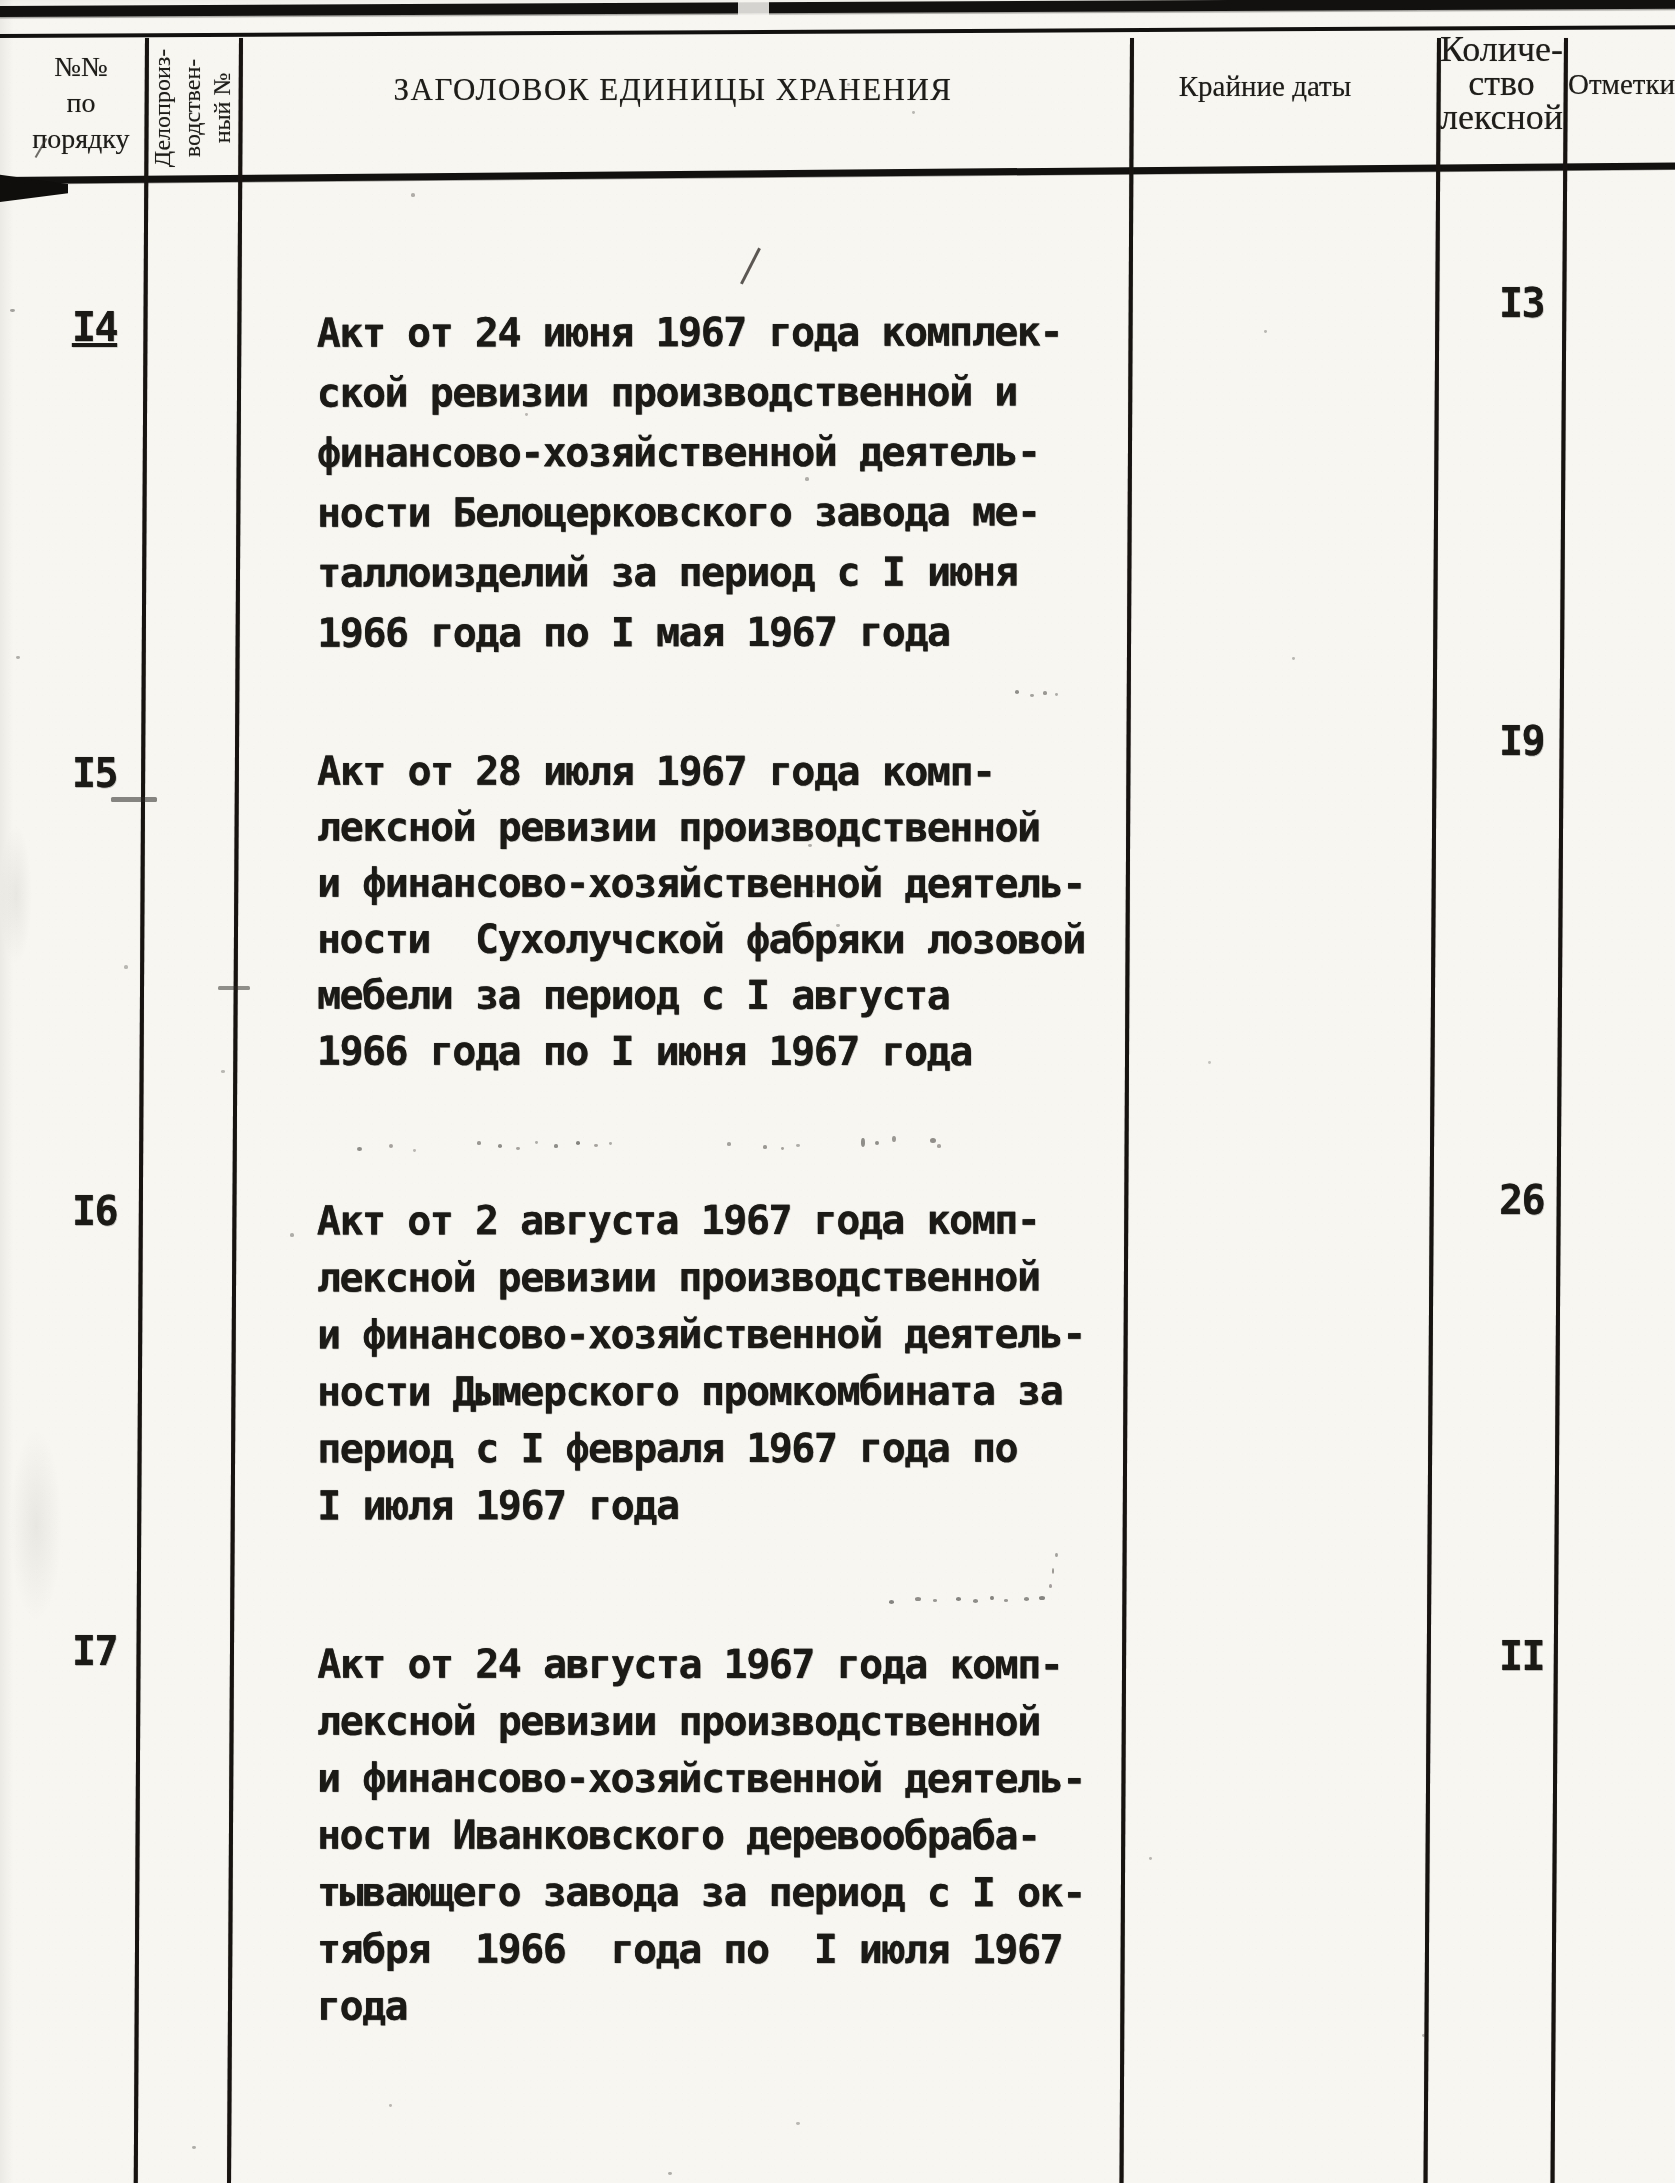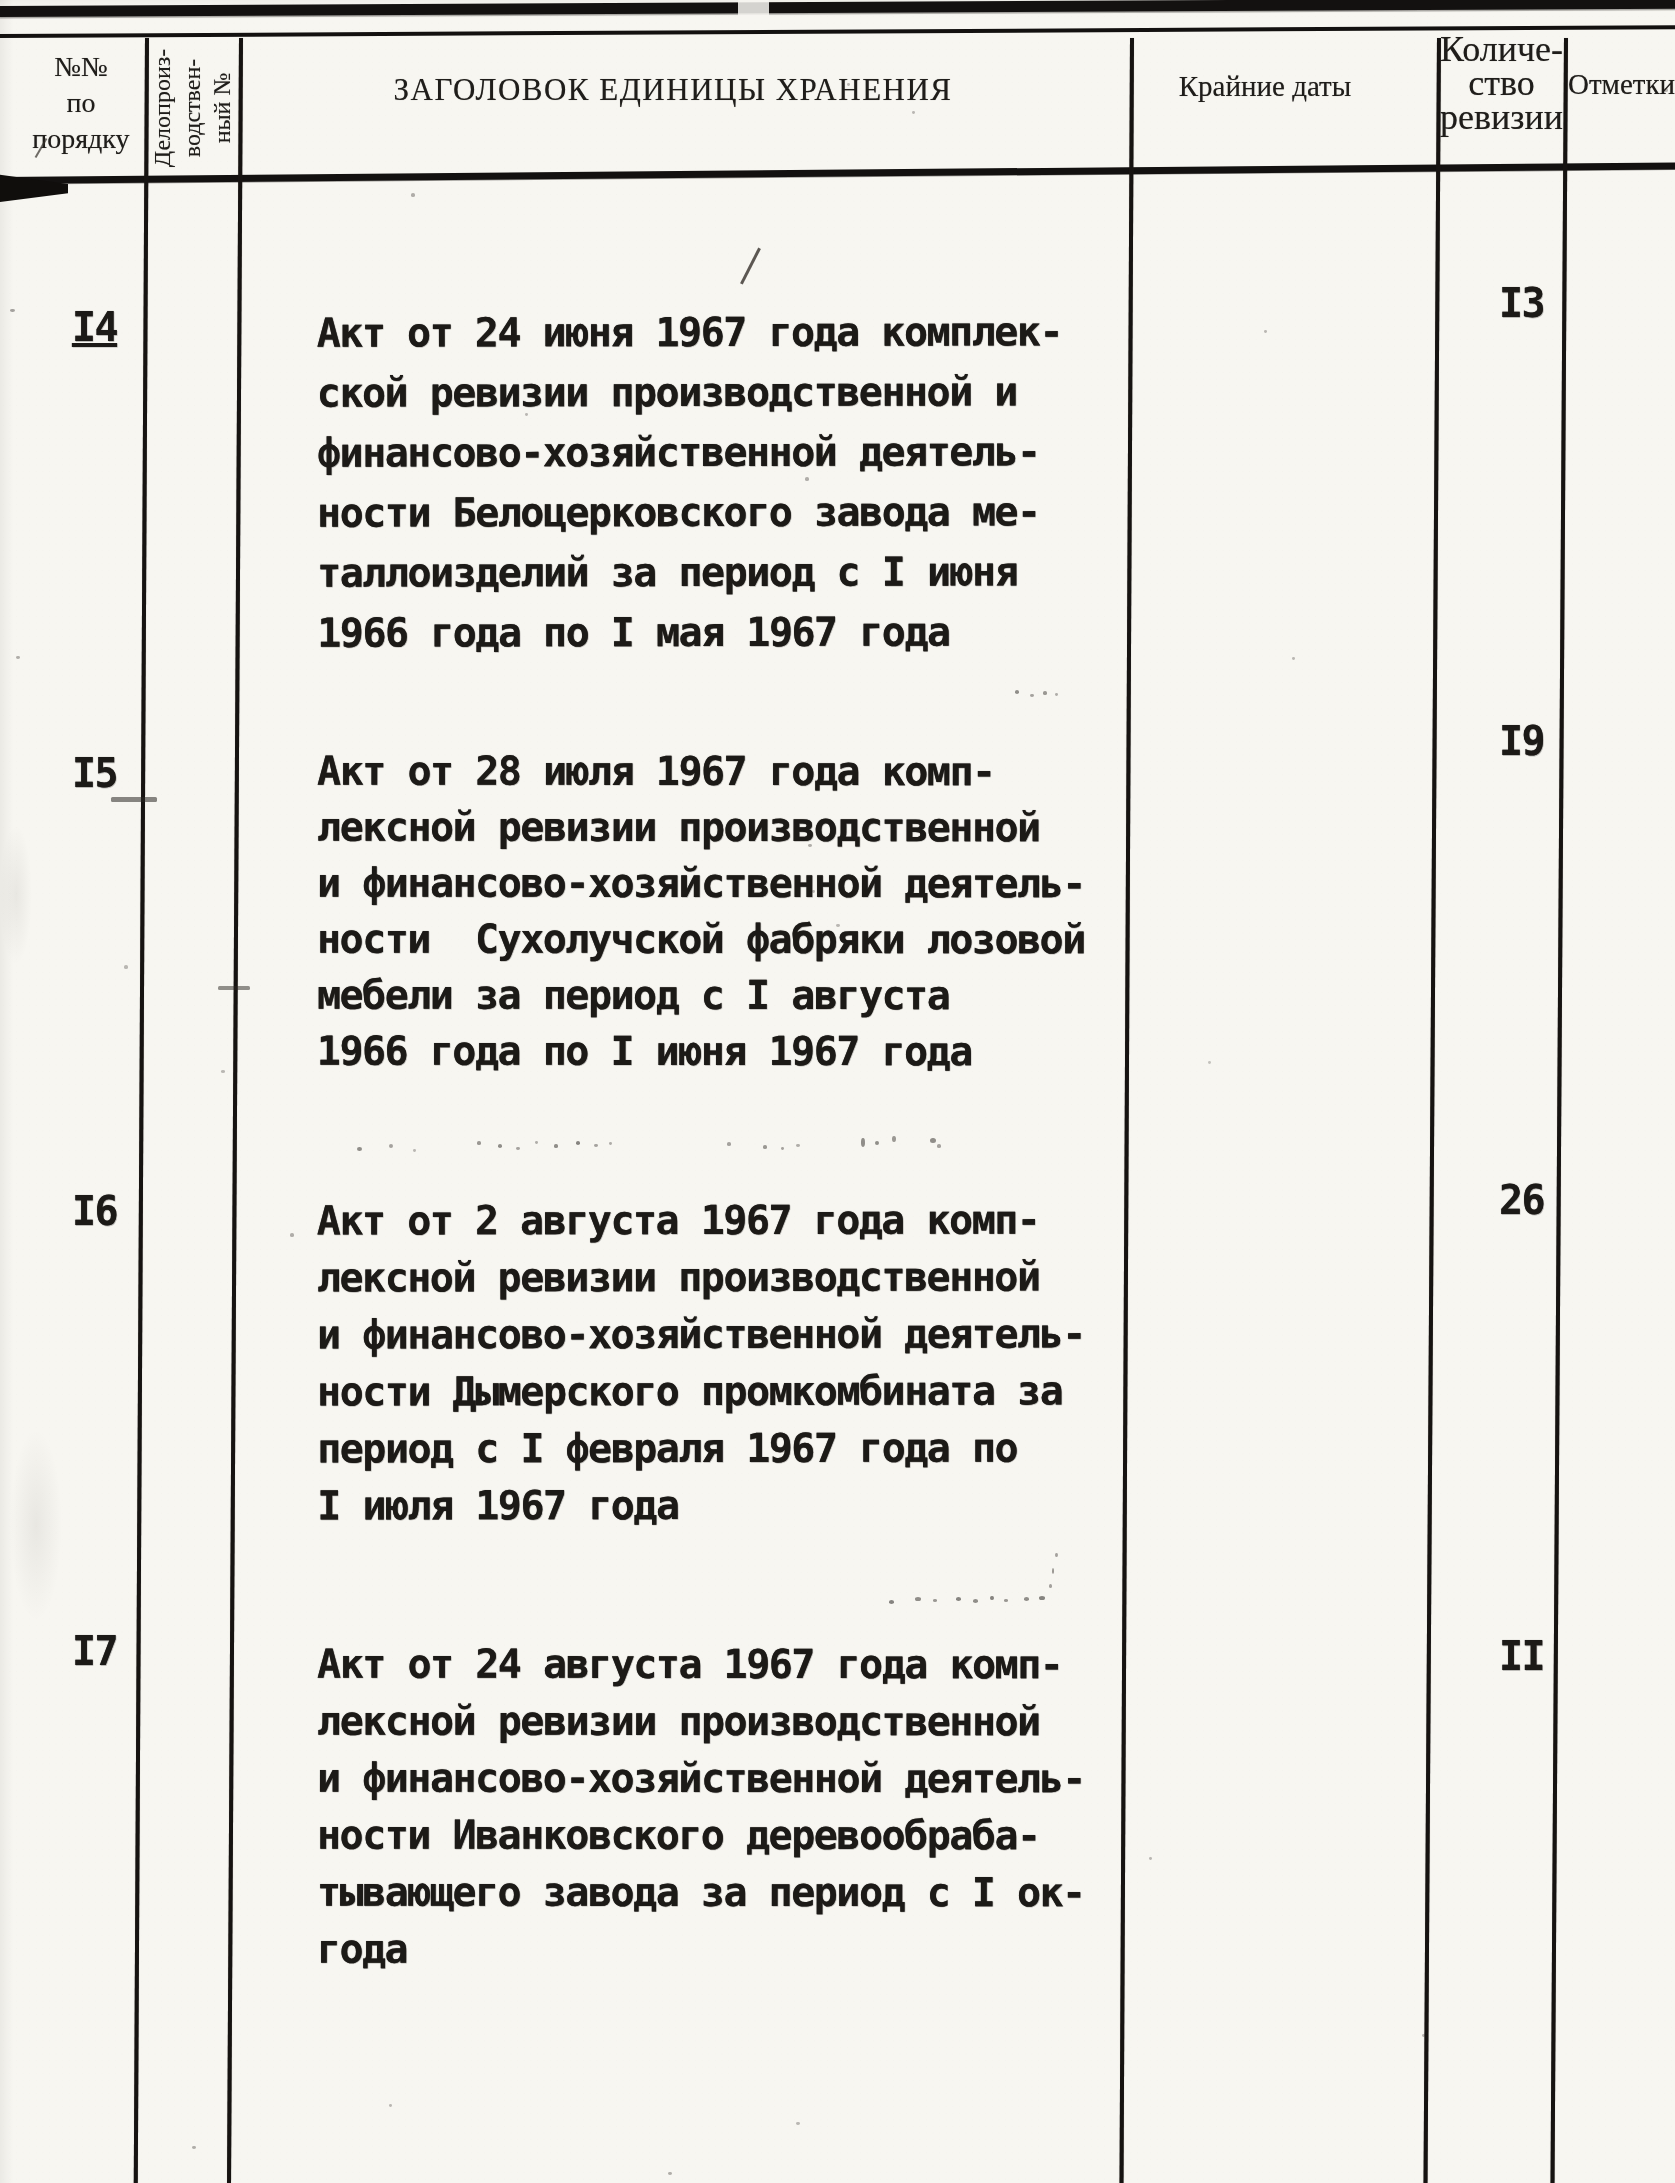--- a/index.html
+++ b/index.html
@@ -92,21 +92,21 @@
     </div>
   </div>
 
   <div class="head h-title">ЗАГОЛОВОК ЕДИНИЦЫ ХРАНЕНИЯ</div>
 
   <div class="head h-dates">Крайние даты</div>
 
   <div class="head h-count">
     <div>Количе-</div>
     <div>ство</div>
-    <div>ревизии</div>
+    <div>лексной</div>
   </div>
 
   <div class="head h-notes">Отметки</div>
 
   <div id="rows">
       <div class="row">
         <div class="typed cell-num" style="top: 304px; text-decoration: underline;">I4</div>
         <div class="typed cell-title" style="top: 302px; line-height: 60px; transform: rotate(-0.1deg);">
           <div class="title-line">Акт от 24 июня 1967 года комплек-</div>
           <div class="title-line">ской ревизии производственной и</div>
@@ -142,20 +142,21 @@
         <div class="typed cell-sheets" style="top: 1177px;">26</div>
       </div>
       <div class="row">
         <div class="typed cell-num" style="top: 1628px;">I7</div>
         <div class="typed cell-title" style="top: 1636px; line-height: 57px; transform: rotate(0.05deg);">
           <div class="title-line">Акт от 24 августа 1967 года комп-</div>
           <div class="title-line">лексной ревизии производственной</div>
           <div class="title-line">и финансово-хозяйственной деятель-</div>
           <div class="title-line">ности Иванковского деревообраба-</div>
           <div class="title-line">тывающего завода за период с I ок-</div>
+          <div class="title-line">тября  1966  года по  I июля 1967</div>
           <div class="title-line">года</div>
         </div>
         <div class="typed cell-sheets" style="top: 1633px;">II</div>
       </div>
     </div>
 
   <div class="slash s1"></div>
   <div class="slash s2"></div>
   <div class="smudge" style="left:10.3px;top:1429px;width:52px;height:192px;"></div>
   <div class="smudge" style="left:0px;top:825px;width:32px;height:140px;"></div>

